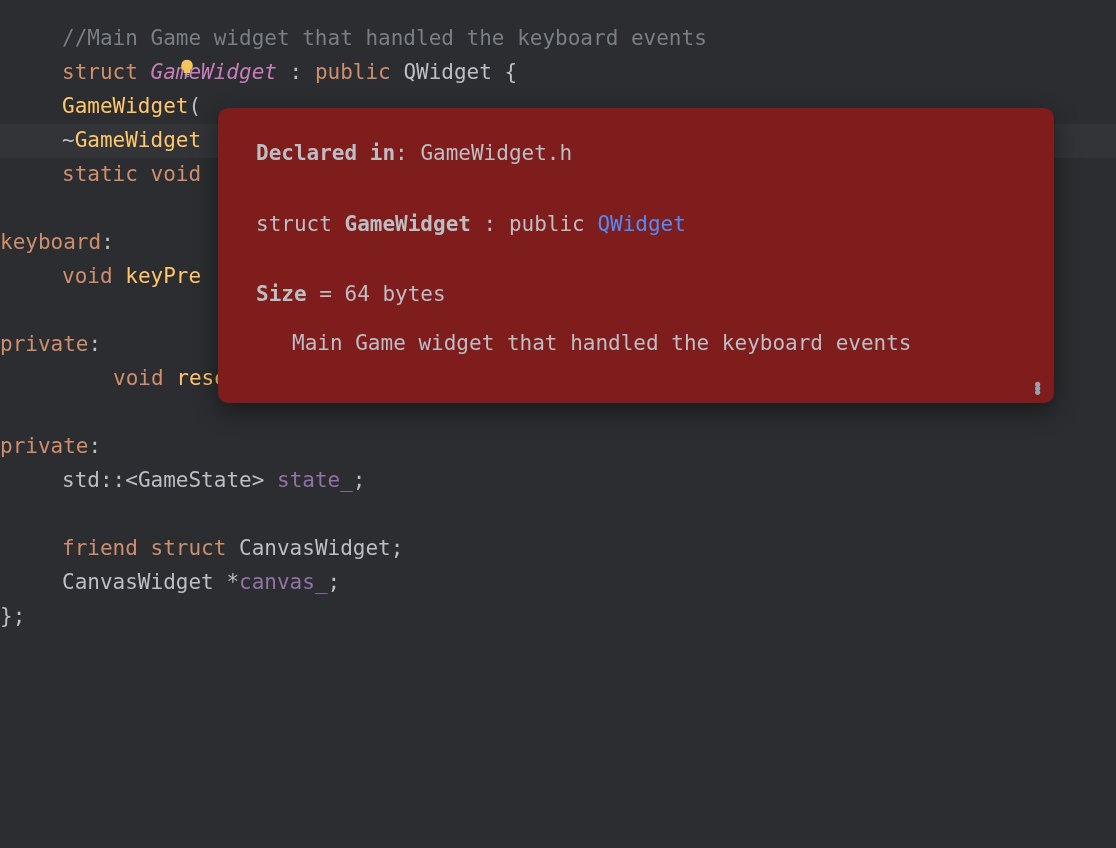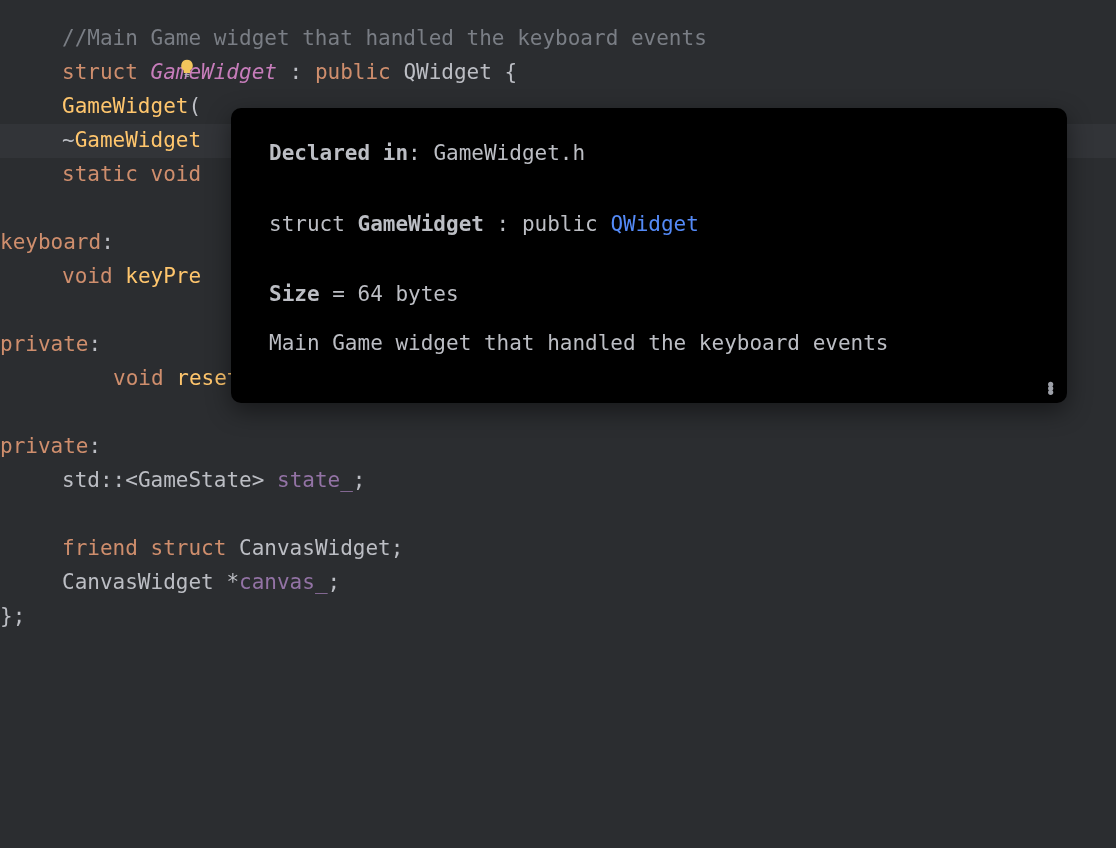--- a/index.html
+++ b/index.html
@@ -44,39 +44,39 @@
   .c-comment { color: #7a7e85; }
   .c-keyword { color: #cf8e6d; }
   .c-type { color: #bcbec4; }
   .c-classname { color: #c77dbb; font-style: italic; }
   .c-funcname { color: #ffc66d; }
   .c-punct { color: #bcbec4; }
   .c-member { color: #9373a5; }
 
   .tooltip {
     position: absolute;
-    left: 231px;
+    left: 218px;
     top: 108px;
     width: 836px;
-    background: #000000;
+    background: #7f1d1d;
     border-radius: 10px;
     box-shadow: 0 8px 24px rgba(0,0,0,0.45);
     padding: 28px 38px;
     color: #bcbec4;
     font-family: 'Menlo', 'Consolas', 'Monaco', monospace;
     font-size: 21px;
     z-index: 10;
   }
   .tooltip .tt-row { margin-bottom: 14px; white-space: pre; }
   .tooltip .tt-row:last-child { margin-bottom: 0; }
   .tt-bold { font-weight: 700; color: #bcbec4; }
   .tt-key { color: #bcbec4; }
   .tt-link { color: #548af7; }
   .tt-spacer { height: 22px; }
-  .tt-desc { color: #bcbec4; }
+  .tt-desc { color: #bcbec4; margin-left: 36px; }
   .tt-more {
     position: absolute;
     bottom: 8px;
     right: 10px;
     color: #9da0a8;
     cursor: pointer;
     font-size: 18px;
     letter-spacing: 1px;
   }
   .tt-more span { display:block; line-height:4px; }

